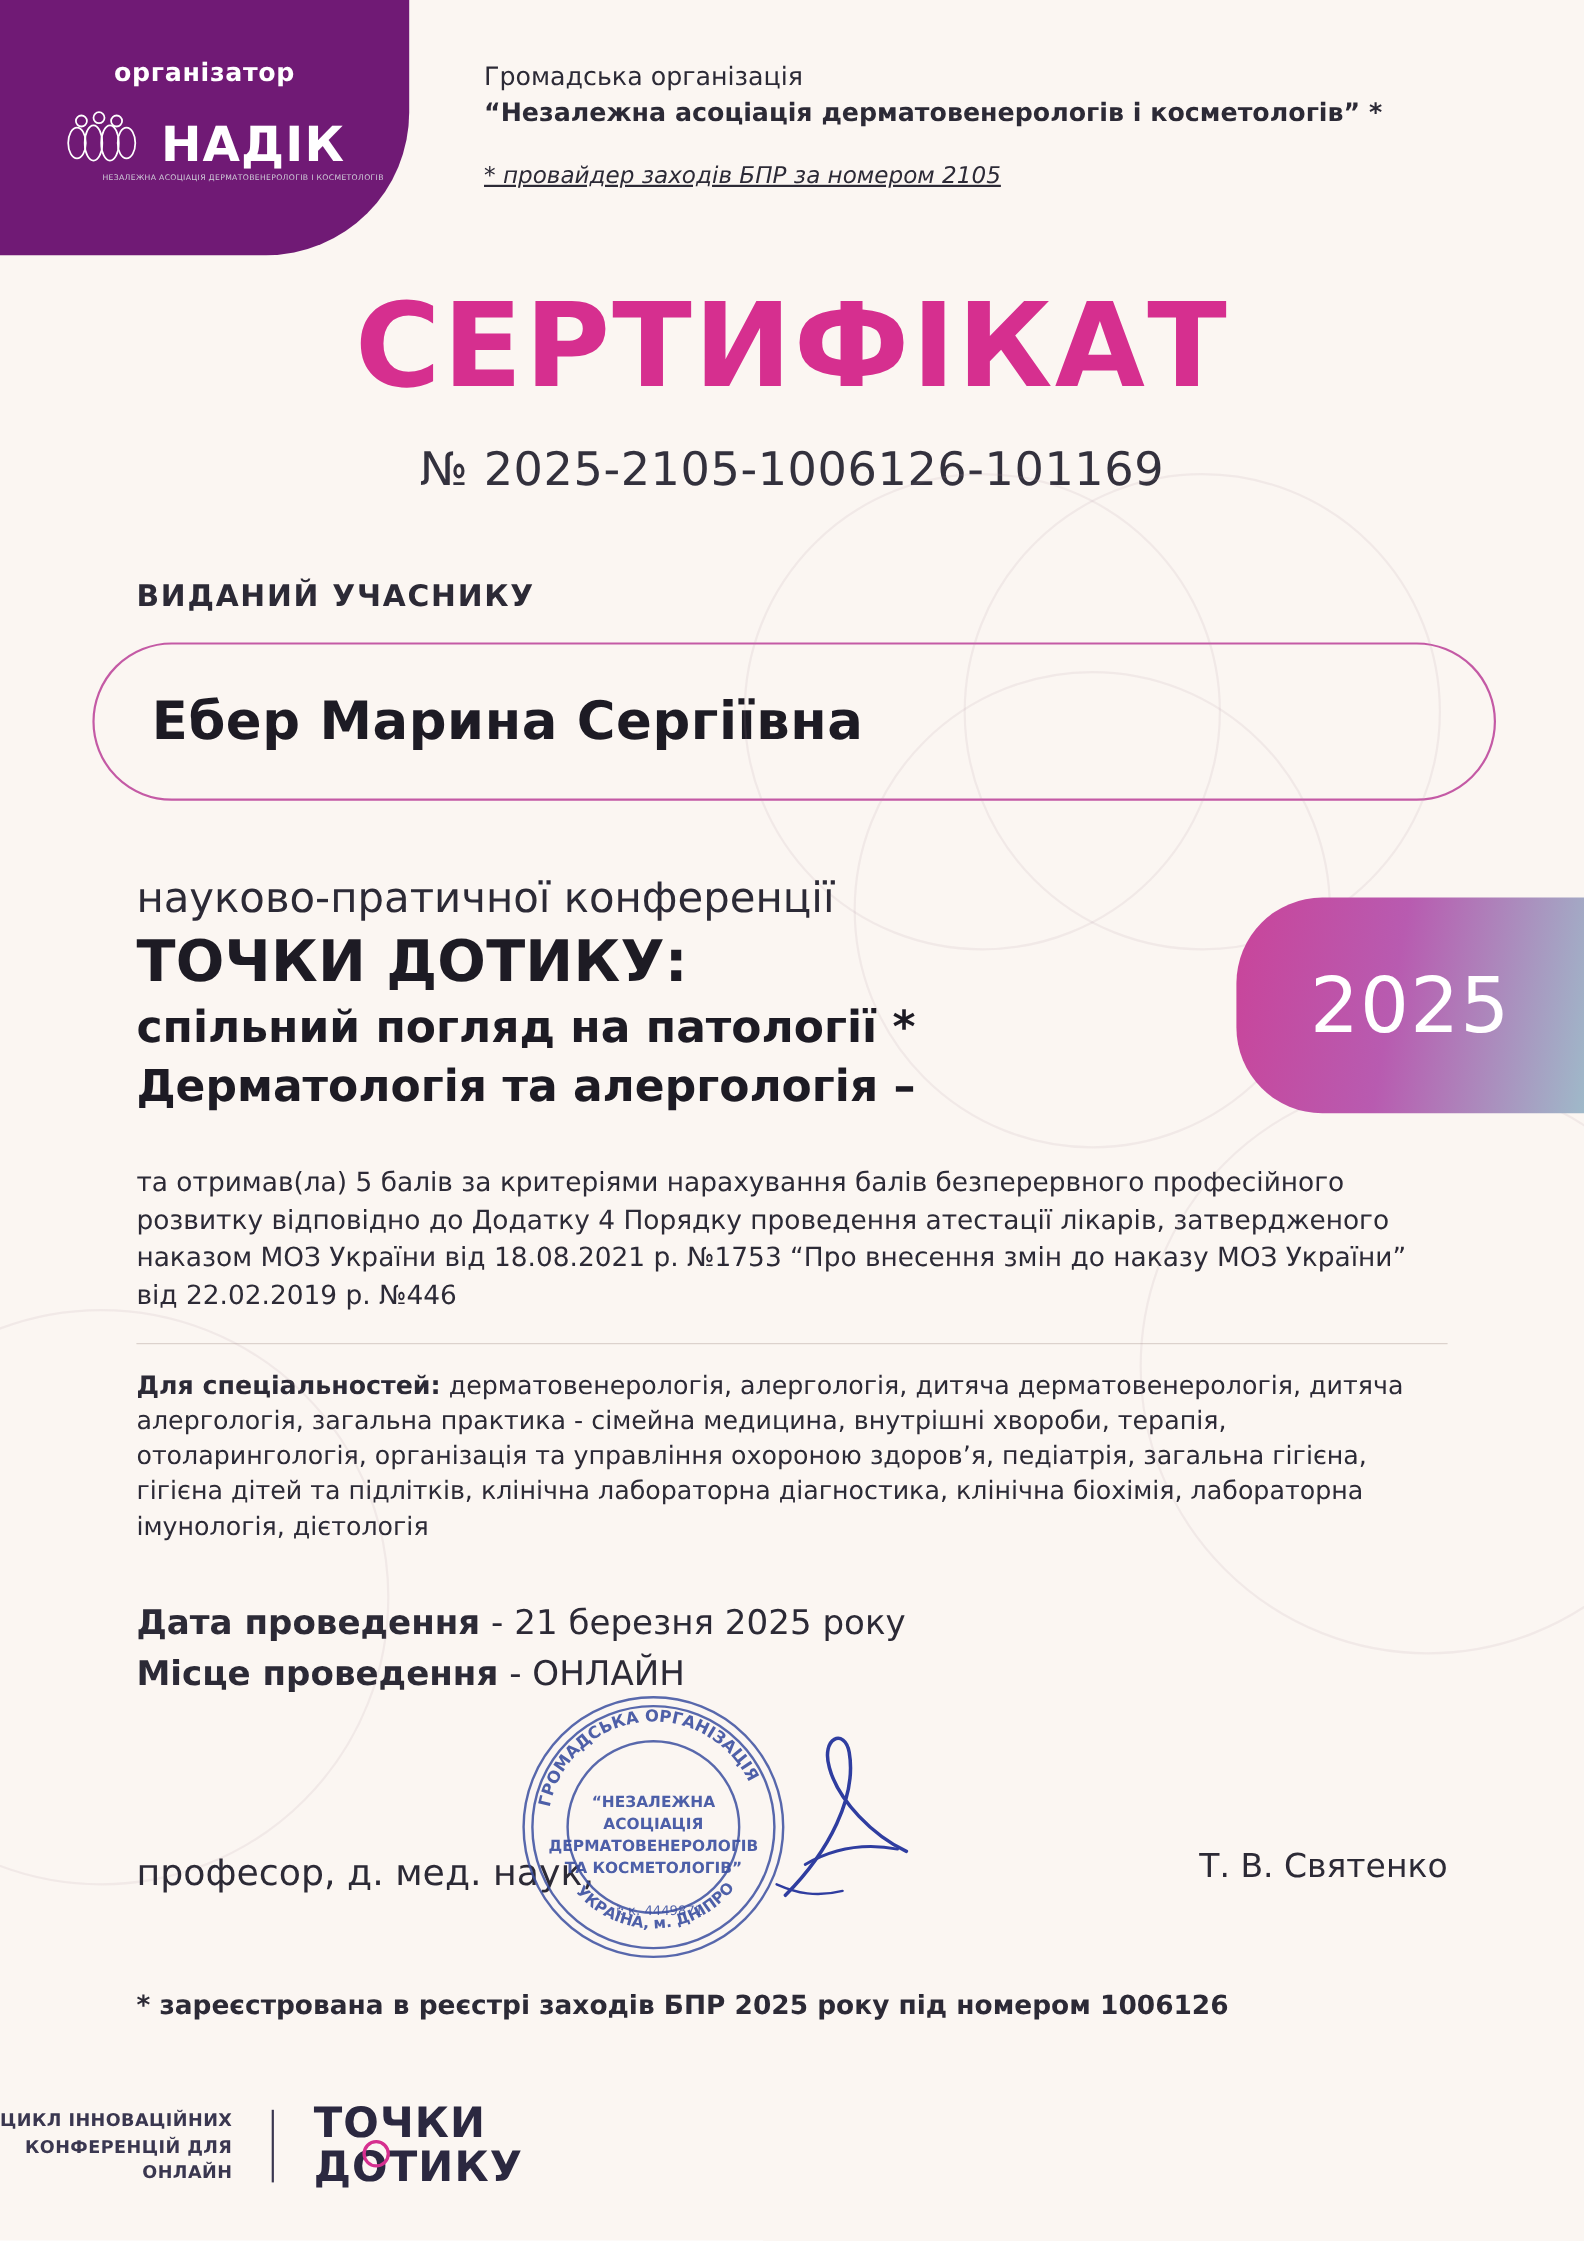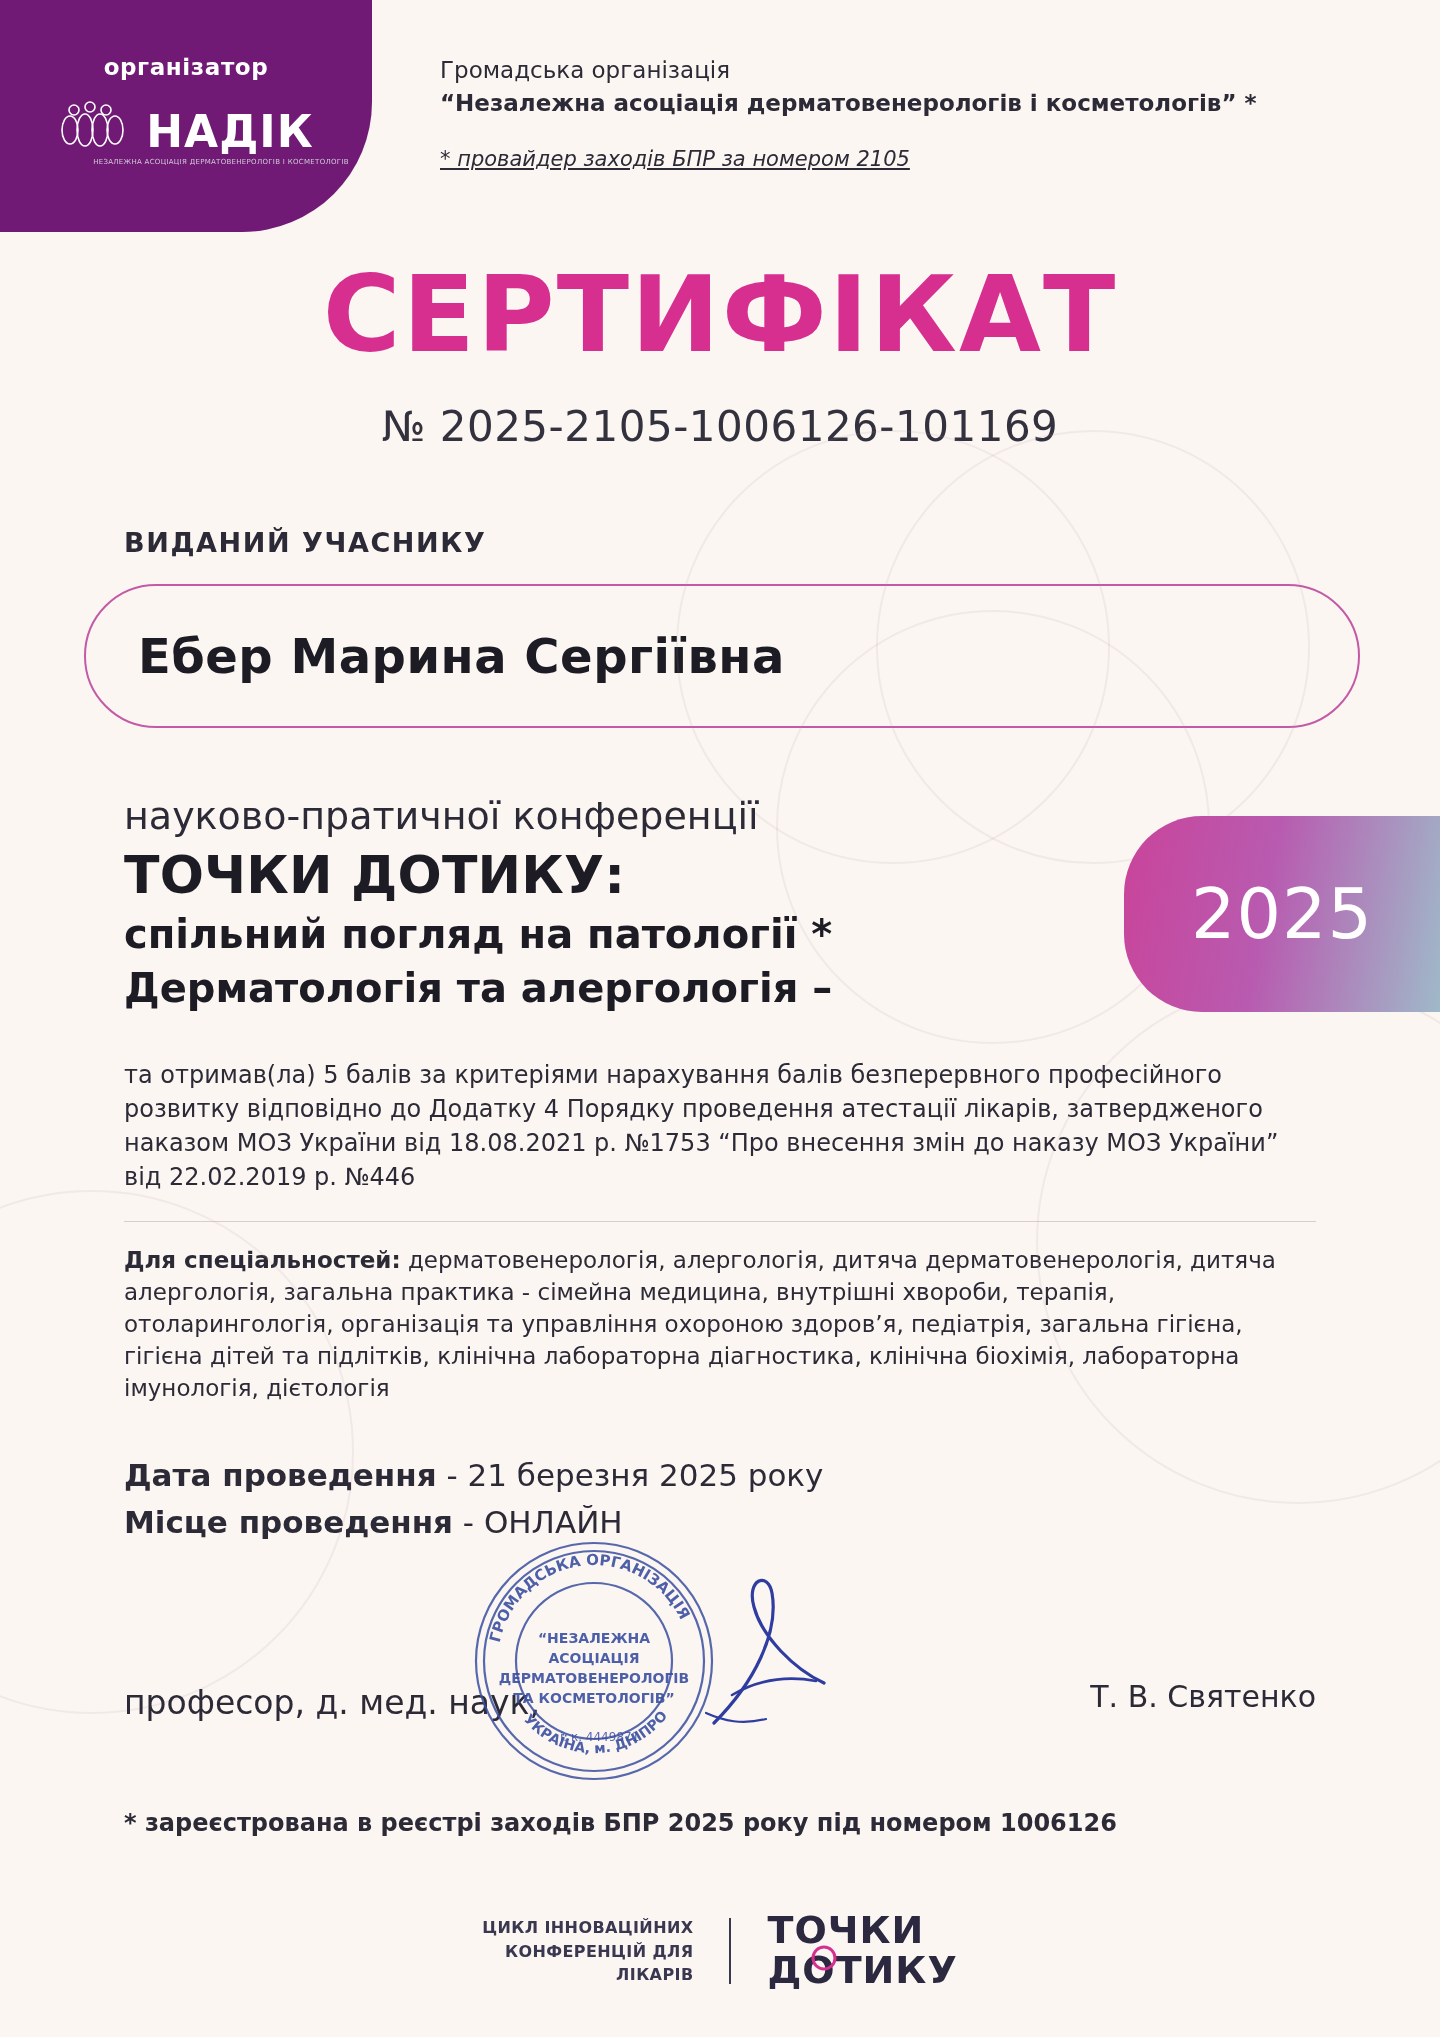--- a/index.html
+++ b/index.html
@@ -249,21 +249,20 @@
   }
 
   
   .footer {
     position: absolute;
     left: 0;
     right: 0;
     bottom: 46px;
     display: flex;
     align-items: center;
-    justify-content: center;
     gap: 36px;
   }
   .footer-left {
     text-align: right;
     font-size: 16px;
     font-weight: bold;
     line-height: 1.45;
     color: #3a3750;
     letter-spacing: 0.4px;
   }
@@ -390,21 +389,21 @@
       </svg>
     </div>
   </div>
 
   <div class="register-note">* зареєстрована в реєстрі заходів БПР 2025 року під номером 1006126</div>
 
   <div class="footer">
     <div class="footer-left">
       <div>ЦИКЛ ІННОВАЦІЙНИХ</div>
       <div>КОНФЕРЕНЦІЙ ДЛЯ</div>
-      <div>ЛІКАРІВ</div>
+      <div>ОНЛАЙН</div>
     </div>
     <div class="footer-sep"></div>
     <div class="footer-logo">
       <div>ТОЧКИ</div>
       <div>ДОТИКУ</div>
       <svg width="26" height="26" viewBox="0 0 26 26" style="position:absolute; left:44px; top:34px;" xmlns="http://www.w3.org/2000/svg">
         <circle cx="13" cy="13" r="11" fill="none" stroke="#d62f8f" stroke-width="3"></circle>
       </svg>
     </div>
   </div>

